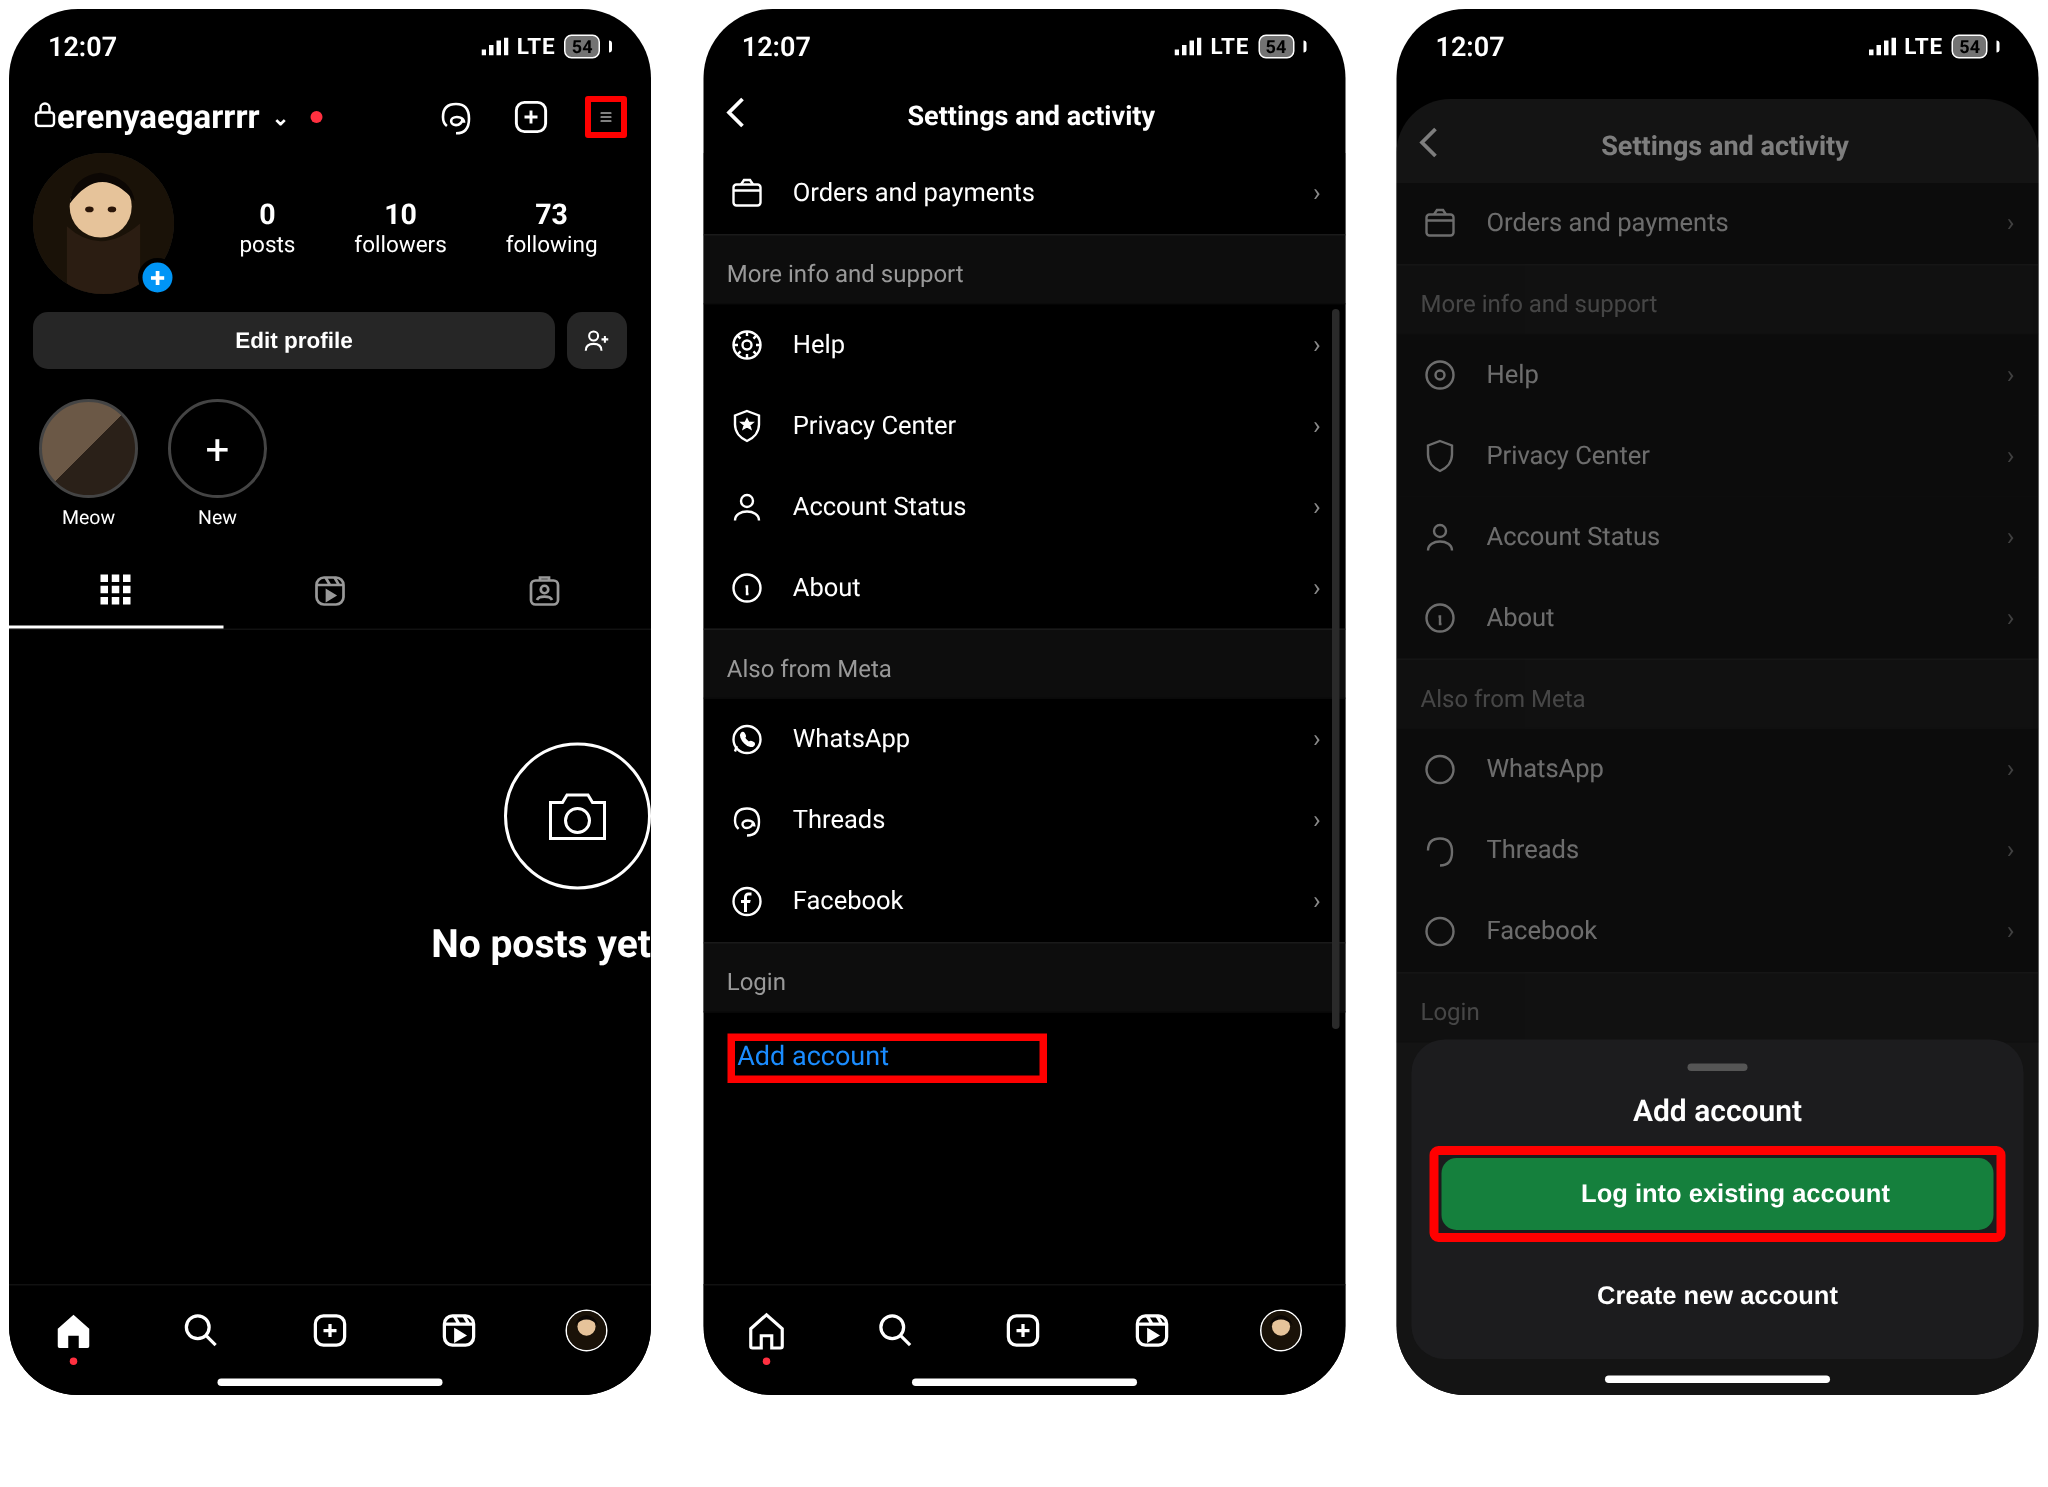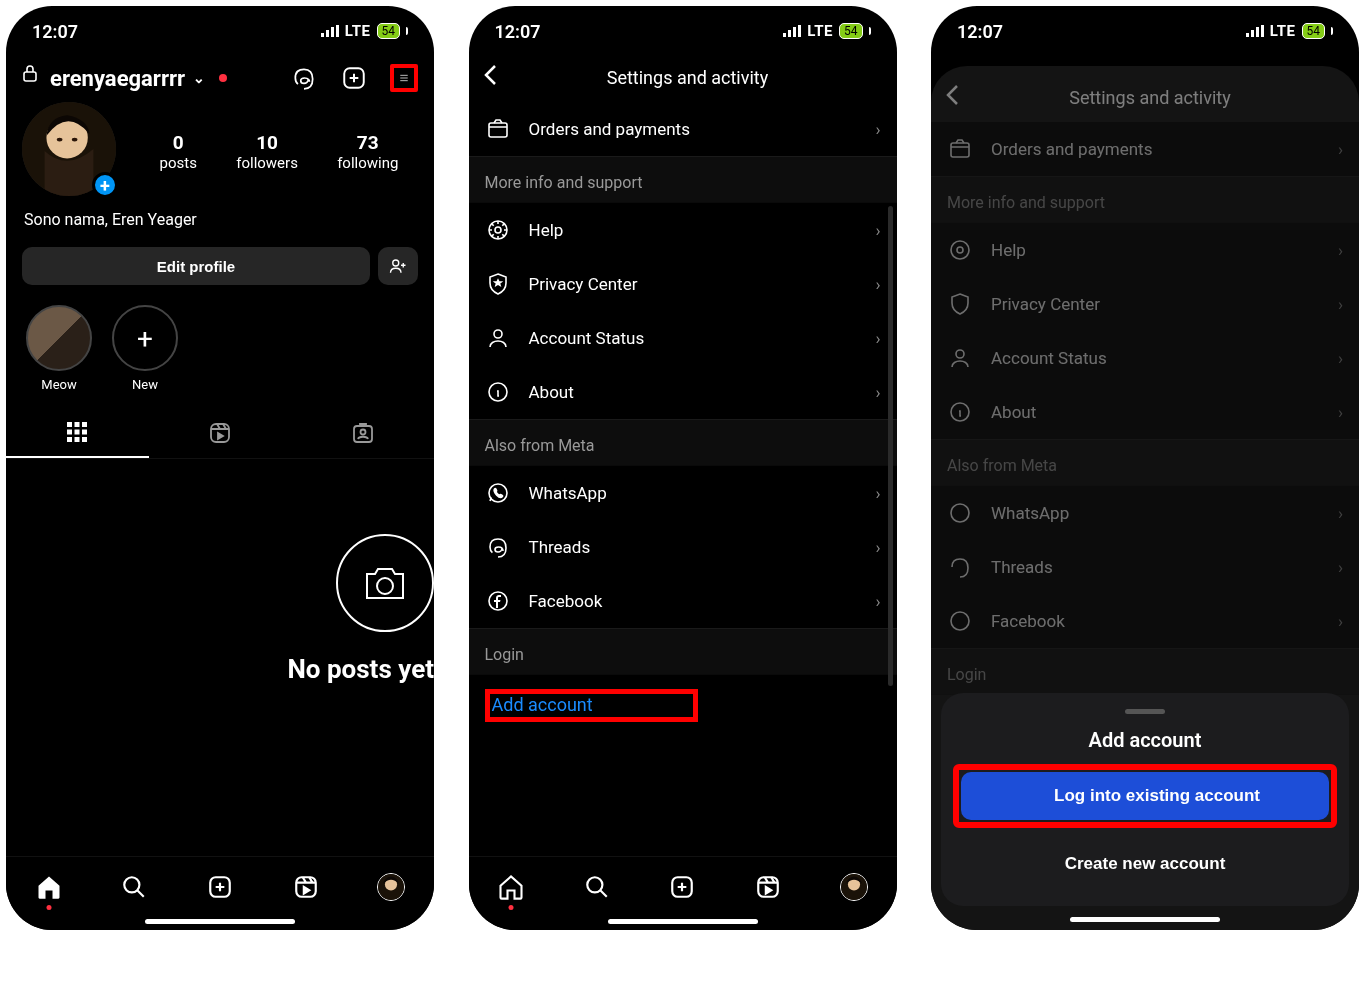--- a/index.html
+++ b/index.html
@@ -36,31 +36,31 @@
     font-weight: 600;
   }
   .status-right { display: flex; align-items: center; gap: 6px; font-size: 15px; font-weight: 700; }
   .signal svg { display:block; }
   .lte { font-size: 15px; letter-spacing: .5px; }
   .battery-box {
     border: 1px solid #fff;
     border-radius: 5px;
     padding: 1px 4px;
     font-size: 12px;
-    font-weight:400;
+    font-weight:700;
     position: relative;
-    background: #84cc16;
+    background: #737373;
     color: #000;
     line-height: 1;
   }
   .battery-cap { width:2px; height:8px; background:#fff; border-radius:0 2px 2px 0; }
 
   
   .profile-header {
-    display:flex; padding: 12px 16px 10px 16px; gap:12px;
+    display:flex; align-items:center; padding: 12px 16px 10px 16px; 
   }
   .username { font-size:22px; font-weight:700; flex:1; display:flex; align-items:center; gap:8px; }
   .username .chev { font-size:14px; }
   .username .dot { width:8px; height:8px; border-radius:50%; background:#ff3040; display:inline-block; margin-left:6px; }
   .hdr-icons { display:flex; gap:22px; align-items:center; }
   .hdr-icons > span { width:28px; height:28px; display:flex; align-items:center; justify-content:center; }
   .hdr-icons svg { color:#fff; }
   .redbox { border: 4px solid #ff0000; padding: 6px; border-radius: 2px; }
   .profile-stats {
     display:flex; align-items:center; padding: 0 16px; gap:20px;
@@ -101,21 +101,21 @@
     padding-bottom:14px;
   }
   .bn-item { width:30px; height:30px; display:flex; align-items:center; justify-content:center; position:relative; }
   .bn-dot { position:absolute; bottom:-8px; left:50%; transform:translateX(-50%); width:5px; height:5px; border-radius:50%; background:#ff3040; }
   .home-ind { position:absolute; bottom:6px; left:50%; transform:translateX(-50%); width:150px; height:5px; background:#fff; border-radius:3px; }
   .nav-avatar { width:28px; height:28px; border-radius:50%; border:1.5px solid #fff; overflow:hidden; background:#333; }
 
   
   .settings-hdr { display:flex; align-items:center; padding: 12px 14px; gap:10px; }
   .settings-hdr .back { width:24px; }
-  .settings-title { flex:1; text-align:center; font-size:18px; font-weight:400; margin-left:-24px; }
+  .settings-title { flex:1; text-align:center; font-size:18px; font-weight:700; margin-left:-24px; }
   .list { display:flex; flex-direction:column; }
   .list-item {
     display:flex; align-items:center; padding:14px 16px; gap:18px; font-size:17px;
     border-top:0; background:#000;
   }
   .list-icon { width:26px; height:26px; display:flex; align-items:center; justify-content:center; flex:0 0 26px; }
   .list-label { flex:1; }
   .list-chev { color:#888; }
   .section-hdr { padding:16px 16px 10px 16px; font-size:16px; color:#999; background:#0d0d0d; border-top:1px solid #1a1a1a; border-bottom:1px solid #0a0a0a; }
   .login-item { padding:14px 16px; font-size:18px; }
@@ -136,21 +136,21 @@
   
   .sheet {
     position:absolute; left:10px; right:10px; bottom:24px; background:#1c1c1e;
     border-radius:22px; padding:16px 12px 18px 12px; display:flex; flex-direction:column; gap:12px;
   }
   .grabber { width:40px; height:5px; border-radius:3px; background:#555; align-self:center; }
   .sheet-title { text-align:center; font-size:20px; font-weight:600; padding-top:2px; }
   .sheet-btn {
     width:100%; border:none; border-radius:10px; padding:14px 0; font-size:17px; font-weight:600;
   }
-  .btn-primary { background:#1d4ed8; color:#fff;padding-left:24px; }
+  .btn-primary { background:#15803d; color:#fff;padding-left:24px; }
   .btn-secondary { background:transparent; color:#fff; }
   .redbox-sheet { border:6px solid #ff0000; border-radius:6px; padding:2px; }
   .ind-offset { bottom:8px; }
 </style>
 </head>
 <body>
 
 <div class="phone">
   <div class="status-bar">
     <span>12:07</span>
@@ -225,21 +225,20 @@
         <div class="stat-num">10</div>
         <div class="stat-lbl">followers</div>
       </div>
       <div>
         <div class="stat-num">73</div>
         <div class="stat-lbl">following</div>
       </div>
     </div>
   </div>
 
-  <div class="bio">Sono nama, Eren Yeager</div>
 
   <div class="profile-btns">
     <button class="pbtn">Edit profile</button>
     <button class="pbtn small">
       <svg width="18" height="18" viewBox="0 0 24 24" fill="none" stroke="#fff" stroke-width="1.8">
           <circle cx="9" cy="8" r="4"></circle>
           <path d="M2 21c0-4 3-6 7-6s7 2 7 6M19 8v6M16 11h6"></path>
         </svg>
     </button>
   </div>

